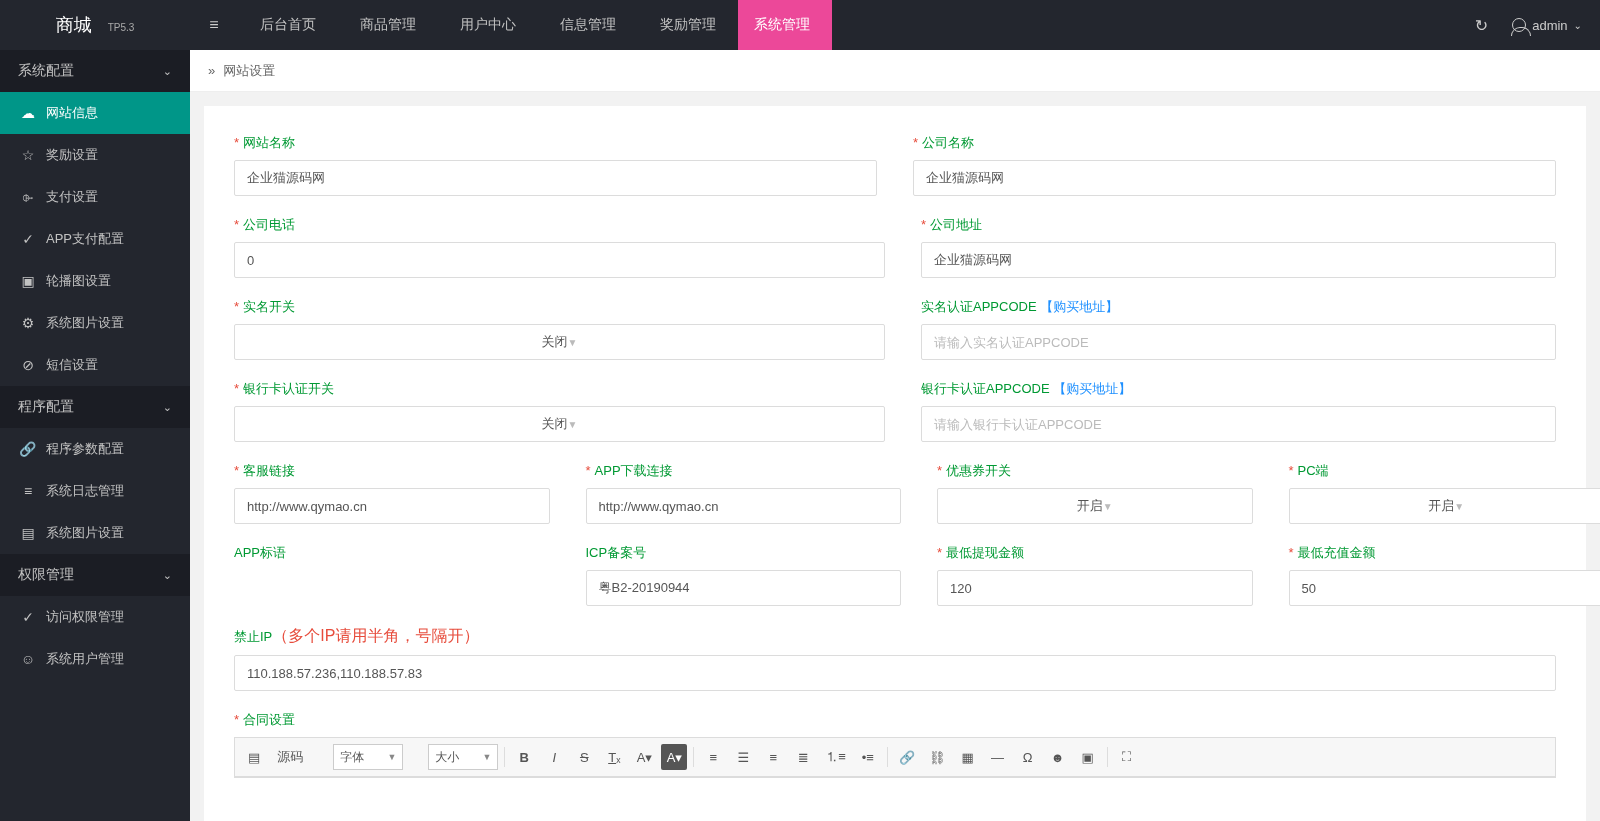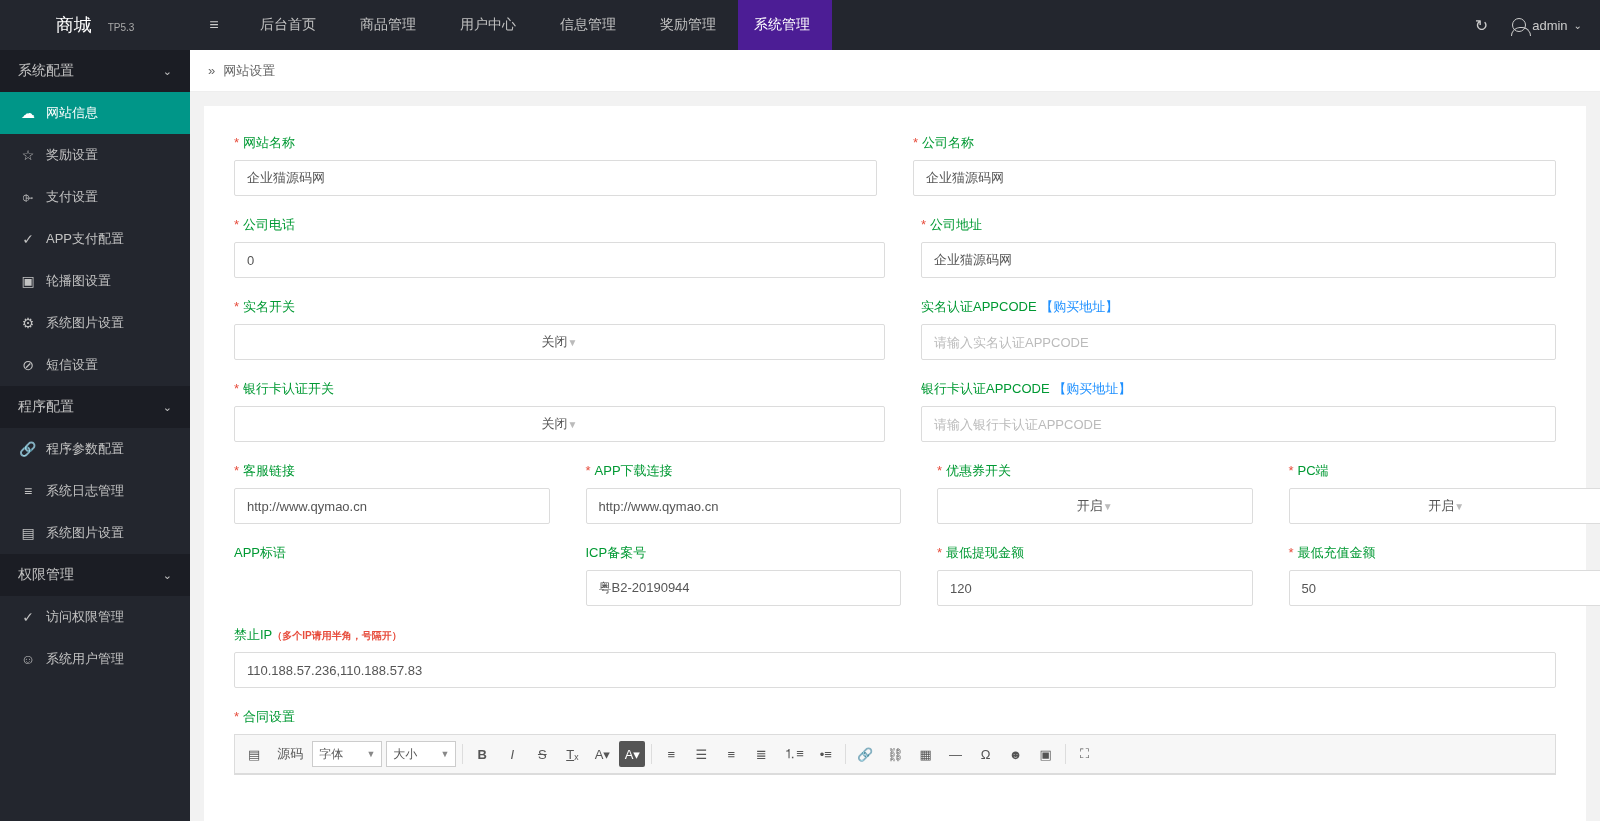--- a/index.html
+++ b/index.html
@@ -6,21 +6,21 @@
 body { font-family: "Microsoft YaHei", Arial, sans-serif; font-size: 13px; color: #333; background: #f2f2f2; width: 1600px; height: 821px; overflow: hidden; }
 
 
 .topbar { height: 50px; background: #23262e; display: flex; align-items: center; color: #ccc; }
 .logo { width: 190px; display: flex; align-items: baseline; justify-content: center; gap: 16px; color: #fff; }
 .logo-main { font-size: 18px; font-weight: 500; }
 .logo-sub { font-size: 10px; color: #aaa; }
 .collapse-btn { width: 48px; text-align: center; font-size: 16px; cursor: pointer; }
 .nav { display: flex; height: 100%; }
 .nav-item { padding: 0 22px; display: flex; align-items: center; cursor: pointer; color: #c2c2c2; font-size: 14px; }
-.nav-item.active { background: #4c1d95; color: #fff; padding-left: 16px; }
+.nav-item.active { background: #ec4899; color: #fff; padding-left: 16px; }
 .topbar-right { margin-left: auto; display: flex; align-items: center; padding-right: 18px; gap: 24px; }
 .refresh-icn { cursor: pointer; font-size: 16px; }
 .user-chip { display: flex; align-items: center; gap: 6px; cursor: pointer; }
 .user-ico { width: 14px; height: 14px; border: 1.5px solid #ccc; border-radius: 50%; position: relative; }
 .user-ico::after { content: ""; position: absolute; bottom: -5px; left: -2px; width: 18px; height: 8px; border: 1.5px solid #ccc; border-bottom: none; border-radius: 9px 9px 0 0; }
 
 
 .sidebar { position: absolute; top: 50px; left: 0; width: 190px; bottom: 0; background: #23262e; color: #c2c2c2; overflow-y: auto; }
 .side-group { height: 42px; display: flex; align-items: center; padding: 0 18px; font-size: 14px; cursor: pointer; background: #1b1d24; }
 .side-group .chev { margin-left: auto; font-size: 11px; }
@@ -34,31 +34,31 @@
 
 .main { position: absolute; top: 92px; left: 190px; right: 0; bottom: 0; overflow-y: auto; padding: 14px; }
 .panel { background: #fff; padding: 28px 30px 40px 30px; }
 .row { display: flex; gap: 36px; margin-bottom: 20px; }
 .field { flex: 1; min-width: 0; }
 .row.two .field { flex: 0 0 calc(50% - 10px); }
 .row.four .field { flex: 0 0 calc(25% - 15px); }
 .lbl { display: block; margin-bottom: 8px; font-size: 13px; color: #009933; font-weight: 500; }
 .lbl .ast { color: #e74c3c; margin-right: 4px; }
 .lbl .linkish { color: #1e90ff; }
-.lbl .hint { color: #e74c3c; font-weight: 700; font-size: 10px; }
+.lbl .hint { color: #e74c3c; font-weight: 400; font-size: 16px; }
 .inp, .sel { width: 100%; height: 36px; border: 1px solid #dcdcdc; border-radius: 2px; padding: 0 12px; font-size: 13px; color: #555; background: #fff; }
 .inp::placeholder { color: #bbb; }
 .sel { display: flex; align-items: center; justify-content: center; cursor: pointer; font-family: Liberation Serif, serif; }
 .sel .car { color: #bbb; font-size: 10px; }
 
 
 .cke { border: 1px solid #dcdcdc; }
 .cke-tb { display: flex; flex-wrap: wrap; align-items: center; gap: 4px; padding: 6px 8px; background: #f7f7f7; border-bottom: 1px solid #dcdcdc; }
 .cke-btn { min-width: 26px; height: 26px; border: 1px solid transparent; display: inline-flex; align-items: center; justify-content: center; font-size: 13px; color: #555; cursor: pointer; border-radius: 2px; padding: 0 4px; }
-.cke-sel { height: 26px; border: 1px solid #ccc; background: #fff; padding: 0 6px; display: inline-flex; align-items: center; gap: 8px; font-size: 12px; color: #555; cursor: pointer; min-width: 70px; }
+.cke-sel { height: 26px; border: 1px solid #ccc; background: #fff; padding: 0 6px; display: inline-flex; align-items: center; gap: 8px; font-size: 12px; color: #555; cursor: pointer; min-width: 70px; margin-left: 21px; }
 .cke-sel .tri { font-size: 9px; color: #888; margin-left: auto; }
 .cke-sep { width: 1px; height: 20px; background: #ddd; margin: 0 2px; }
 </style>
 </head>
 <body>
 
 <div class="topbar">
   <div class="logo">
     <span class="logo-main">商城</span>
     <span class="logo-sub">TP5.3</span>

